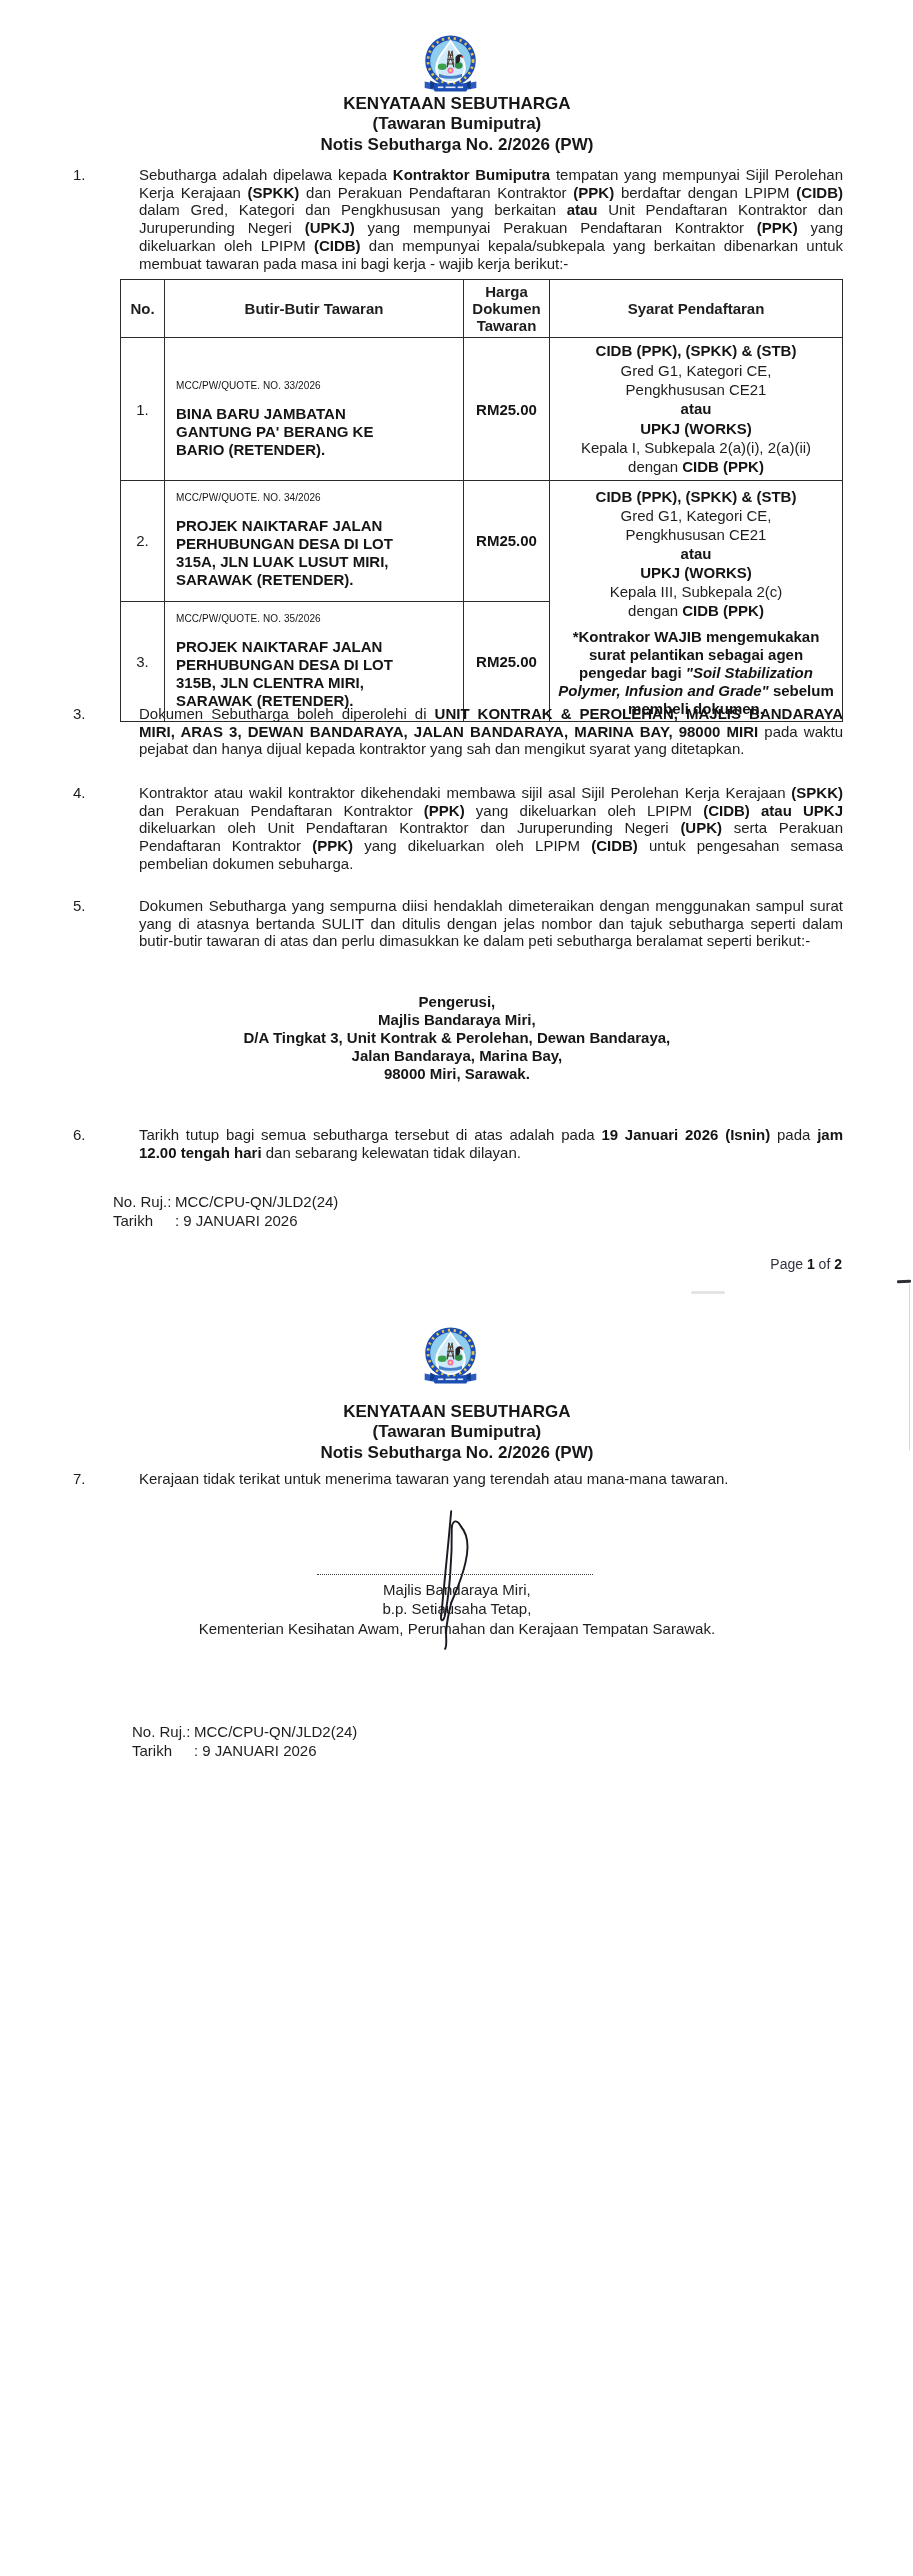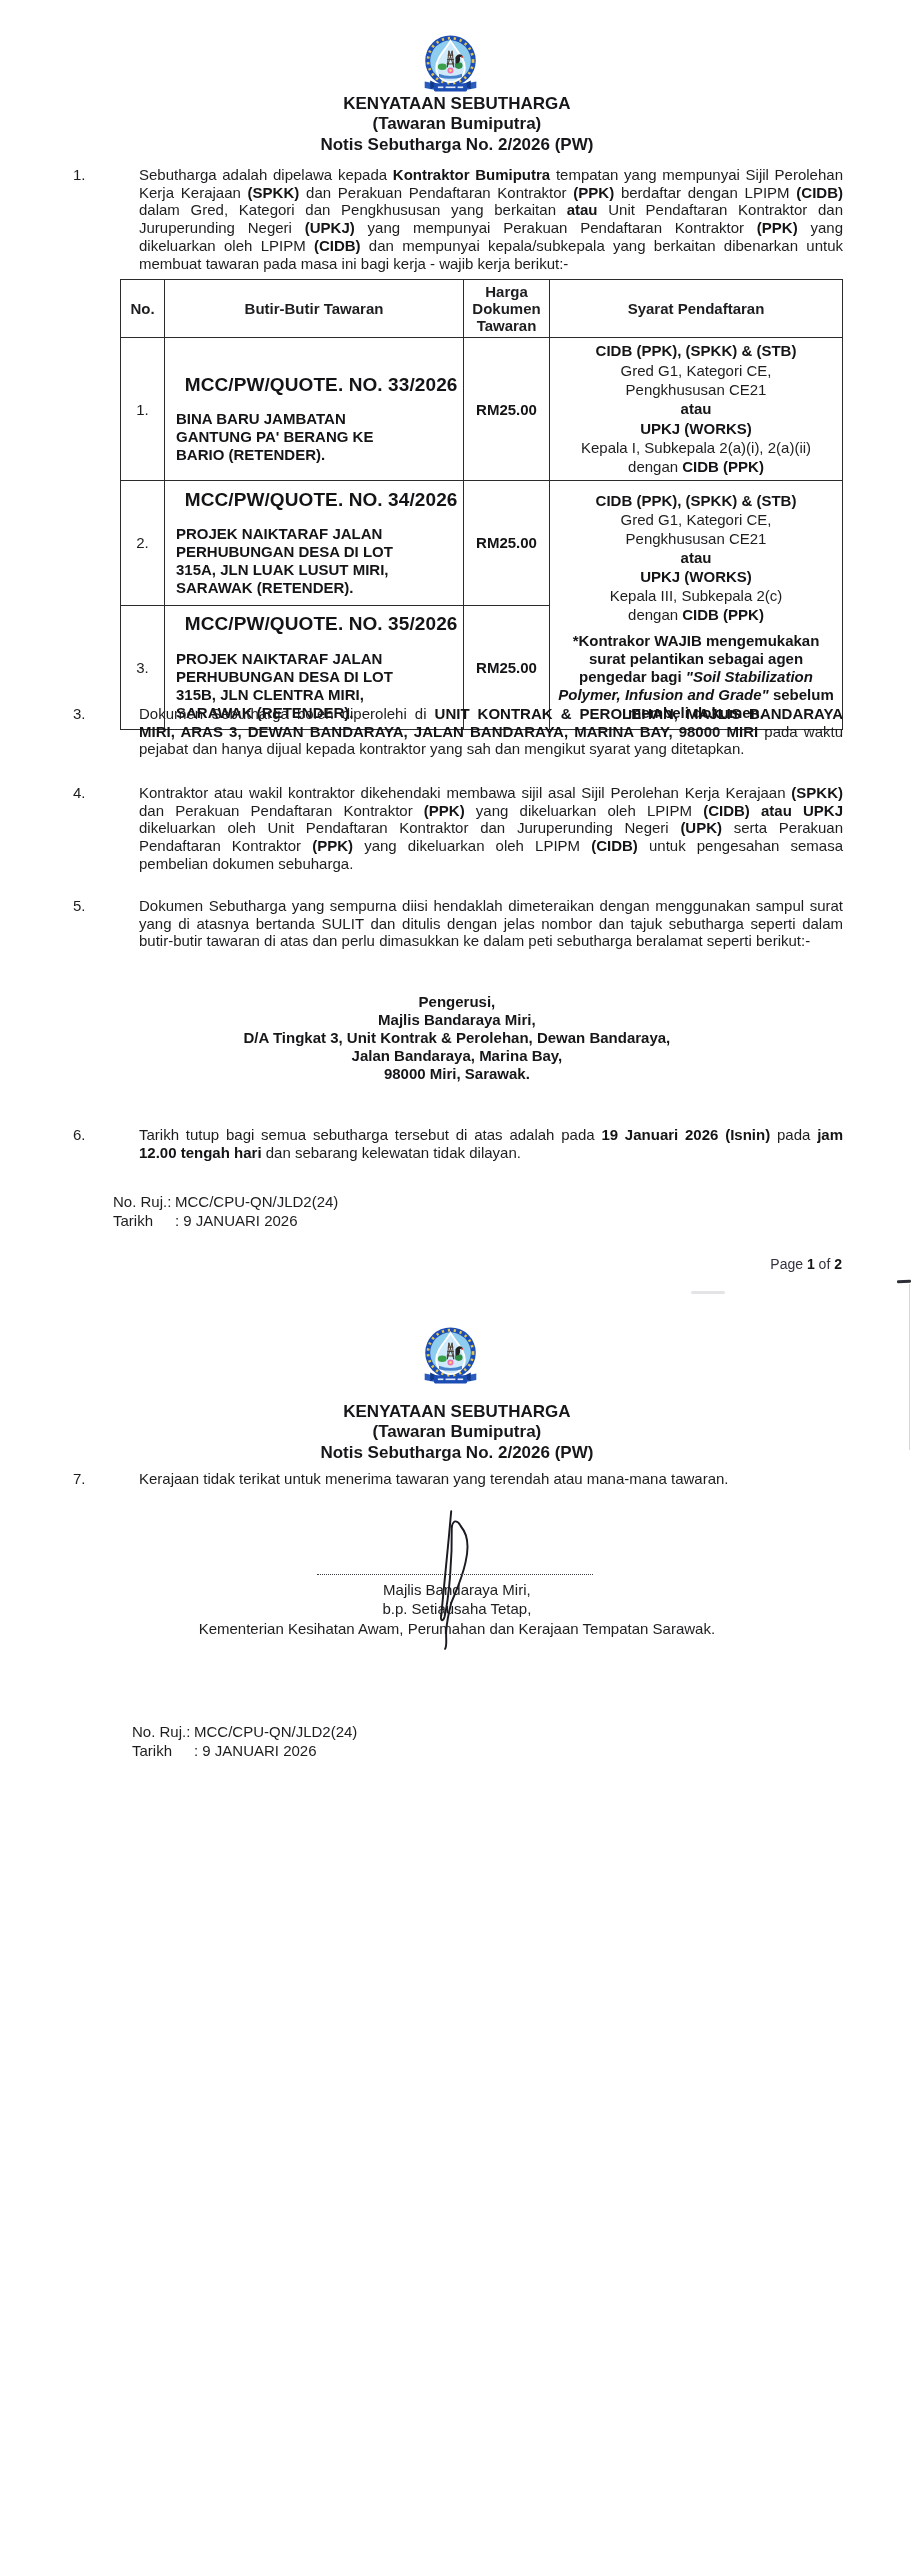--- a/index.html
+++ b/index.html
@@ -24,21 +24,21 @@
   
   .tbl-wrap{position:absolute;left:120px;top:279px;width:722px;}
   table.quote-table{border-collapse:collapse;width:100%;table-layout:fixed;font-size:15px;}
   table.quote-table th,table.quote-table td{border:1.1px solid #2b2b2b;overflow:hidden;}
   table.quote-table{border:1.7px solid #262626;}
   th.h-cell{font-size:15px;font-weight:700;text-align:center;vertical-align:middle;height:55px;line-height:17px;padding:1.1px 3.3px;}
   tr.row-body td{vertical-align:middle;}
   td.c-no{text-align:center;font-size:15px;}
   td.c-butir{padding:7.7px 5.5px 7.7px 11px;}
   tr.row-1 td.c-butir{padding-top:28px;}
-  .quote-no{font-weight:700;color:#141416;font-size:19px;letter-spacing:0.1px;text-align:right;}
+  .quote-no{font-weight:400;color:#141416;font-size:10px;letter-spacing:0.1px;}
   .butir-title{font-weight:700;color:#141416;font-size:15px;line-height:18px;margin-top:14.3px;width:237px;}
   td.c-price{text-align:center;font-weight:700;color:#141416;font-size:15px;}
   td.c-syarat{padding:3.3px 3.3px;text-align:center;}
   td.c-syarat1{vertical-align:middle;}
   td.c-syarat1 .tline{line-height:19.3px;}
   td.c-syarat23{vertical-align:top;padding-top:6.6px;}
   td.c-syarat23 .s-lines .tline{line-height:19px;}
   .note{margin-top:7.7px;line-height:18px;text-align:center;}
   
   .addr-block{position:absolute;left:4.4px;width:905px;text-align:center;font-weight:700;

